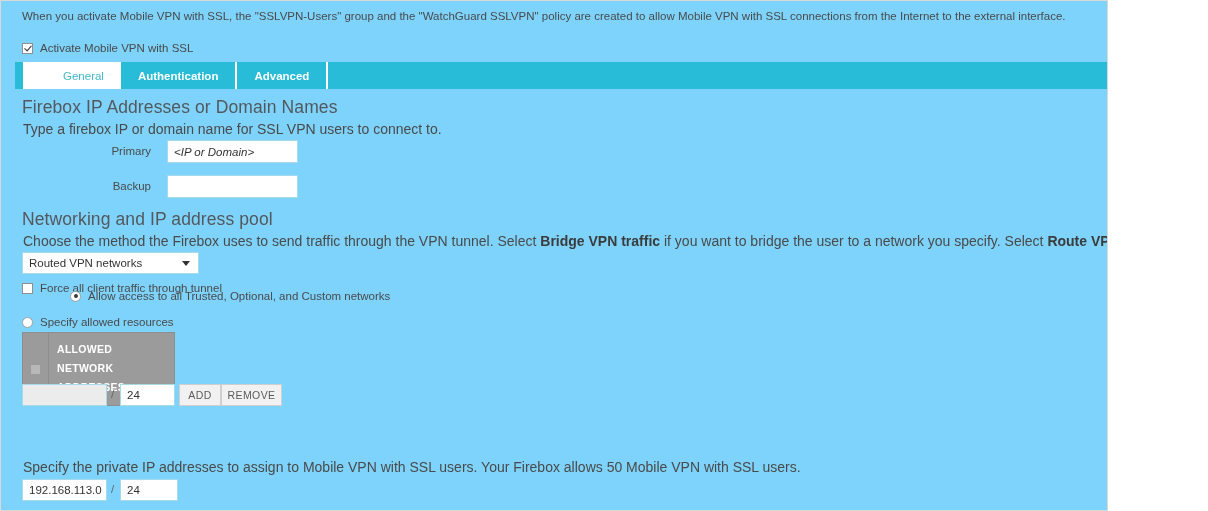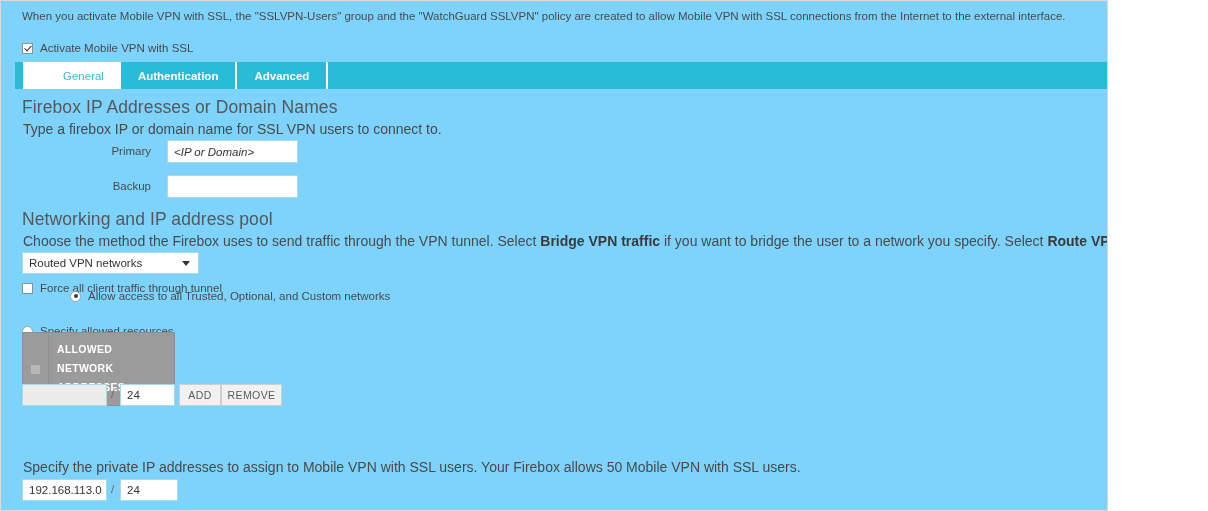--- a/index.html
+++ b/index.html
@@ -287,21 +287,21 @@
   <div class="opt" style="left:21px; top:281px;">
     <span class="cb"></span>
     <span>Force all client traffic through tunnel</span>
   </div>
 
   <div class="opt" style="left:21px; top:289px;margin-left:48px;">
     <span class="radio sel"></span>
     <span>Allow access to all Trusted, Optional, and Custom networks</span>
   </div>
 
-  <div class="opt" style="left:21px; top:324px;">
+  <div class="opt" style="left:21px; top:315px;">
     <span class="radio"></span>
     <span>Specify allowed resources</span>
   </div>
 
   <div class="gtable">
     <div class="gcell-cb">
       <span class="cb grey"></span>
     </div>
     <div class="gcell-title">ALLOWED NETWORK ADDRESSES</div>
   </div>

